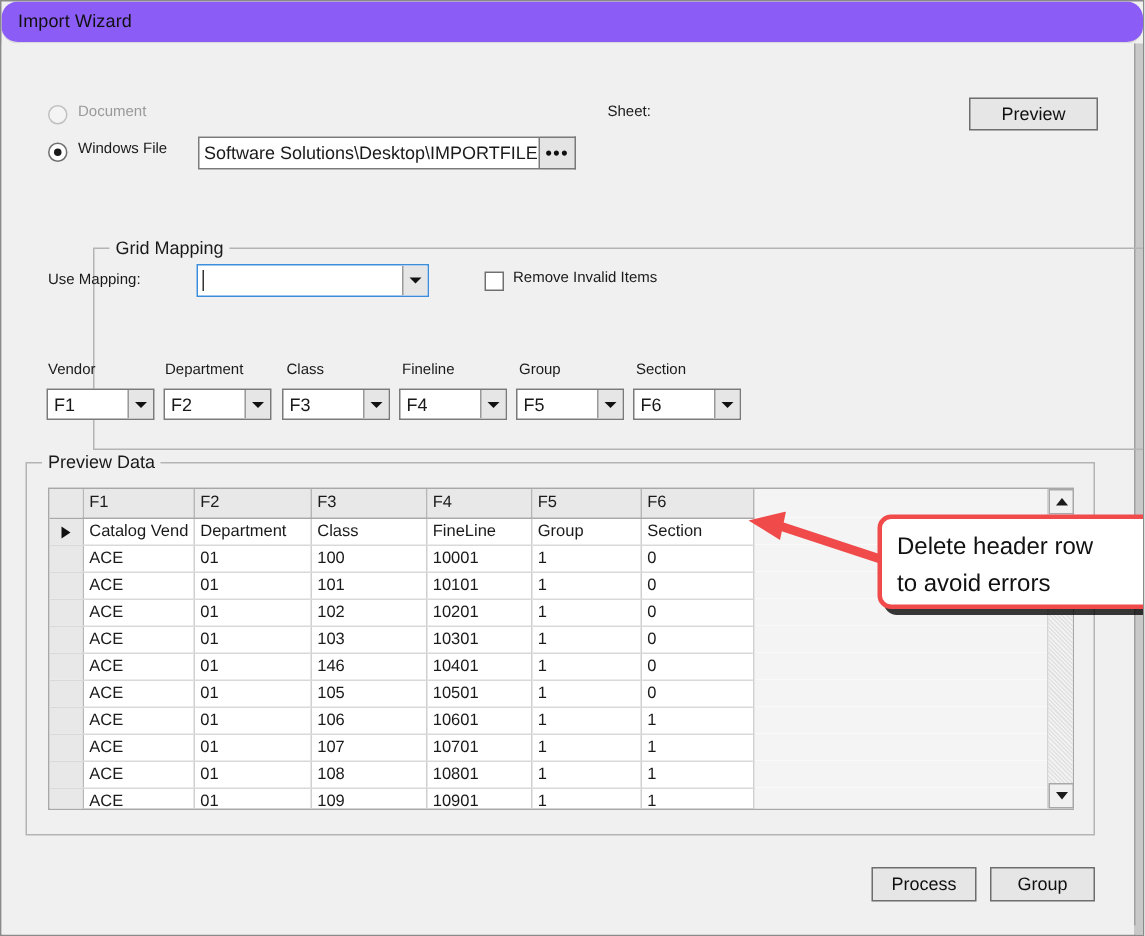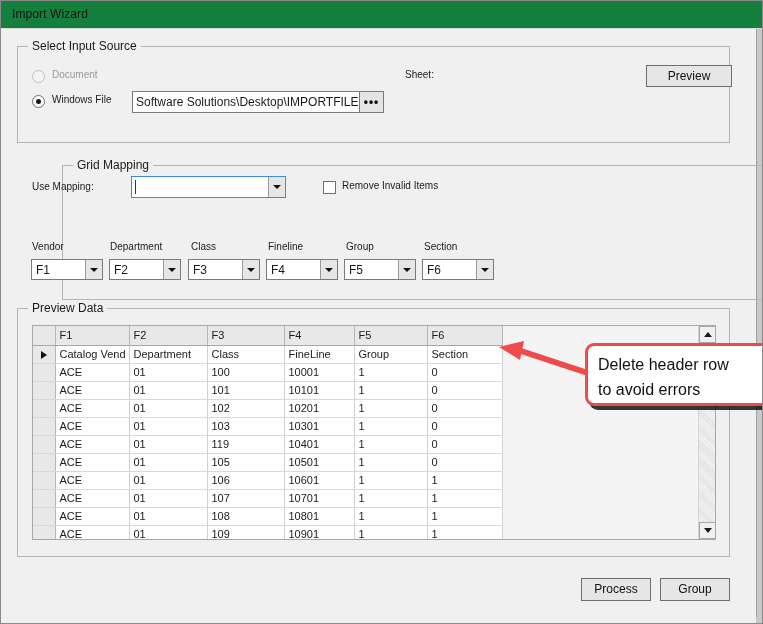--- a/index.html
+++ b/index.html
@@ -18,22 +18,23 @@
     background: #f0f0f0;
     border: 1px solid #8a8a8a;
     overflow: hidden;
   }
 
   
   .titlebar {
     position: absolute;
     left: 0; top: 0;
     width: 761px; height: 28px;
-    background: #15803d;
+    background: #8b5cf6;
     border-bottom: 1px solid #d9d9d9;
+    border-radius: 11px;
   }
   .titlebar .title {
     position: absolute;
     left: 11px; top: 6px;
     font-size: 12px;
     color: #111111;
     letter-spacing: 0.1px;
   }
 
   
@@ -296,23 +297,20 @@
 
   <div class="titlebar">
     <div class="title">Import Wizard</div>
   </div>
 
   <div class="rightgutter"></div>
   <div class="bottomgutter"></div>
 
   <div class="client">
 
-    <div class="group" style="left:16px; top:17px; width:713px; height:97px;">
-      <div class="glabel">Select Input Source</div>
-    </div>
 
     <div class="radio dimmed" style="left:31px; top:41px;"></div>
     <div class="lbl dim" style="left:51px; top:40px;">Document</div>
 
     <div class="radio" style="left:31px; top:66px;">
       <div class="dot"></div>
     </div>
     <div class="lbl" style="left:51px; top:65px;">Windows File</div>
 
     <div class="textbox" style="left:131px; top:62px; width:228px; height:22px;">Software Solutions\Desktop\IMPORTFILE.xls</div>
@@ -462,21 +460,21 @@
               <td>103</td>
               <td>10301</td>
               <td>1</td>
               <td>0</td>
               <td class="blank-col"></td>
             </tr>
             <tr>
               <td class="rowhdr"></td>
               <td>ACE</td>
               <td>01</td>
-              <td>119</td>
+              <td>146</td>
               <td>10401</td>
               <td>1</td>
               <td>0</td>
               <td class="blank-col"></td>
             </tr>
             <tr>
               <td class="rowhdr"></td>
               <td>ACE</td>
               <td>01</td>
               <td>105</td>

